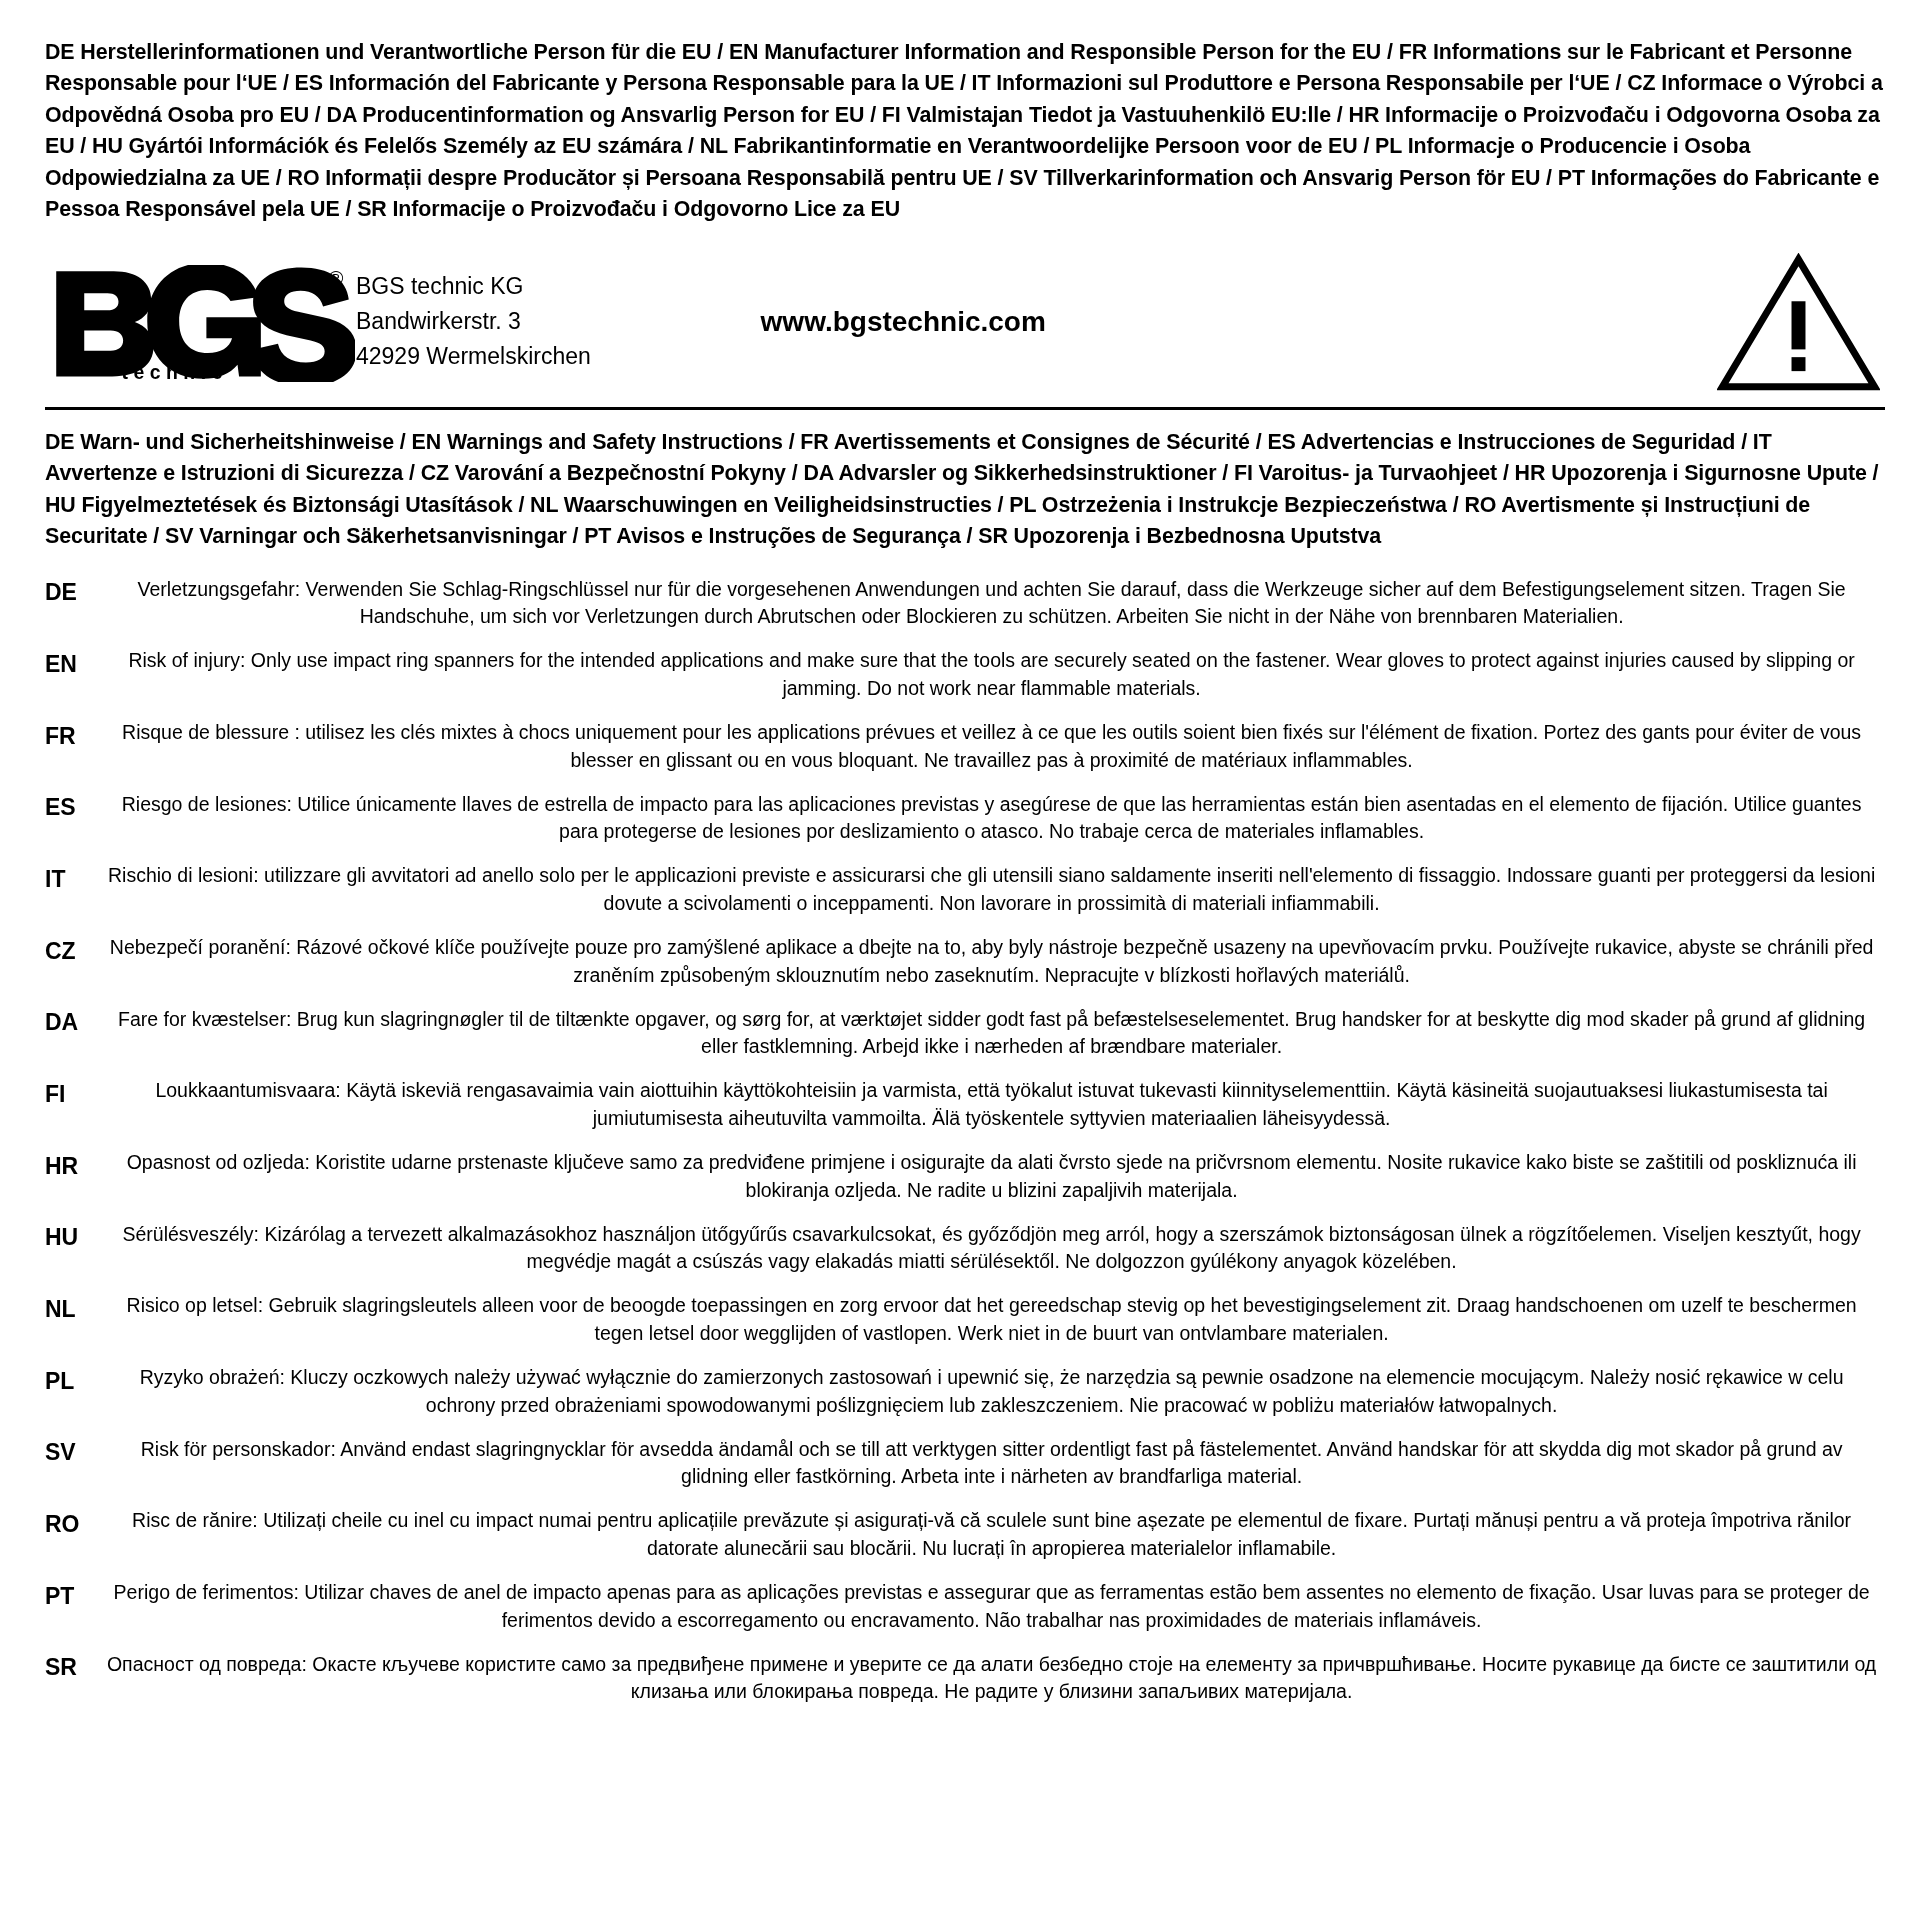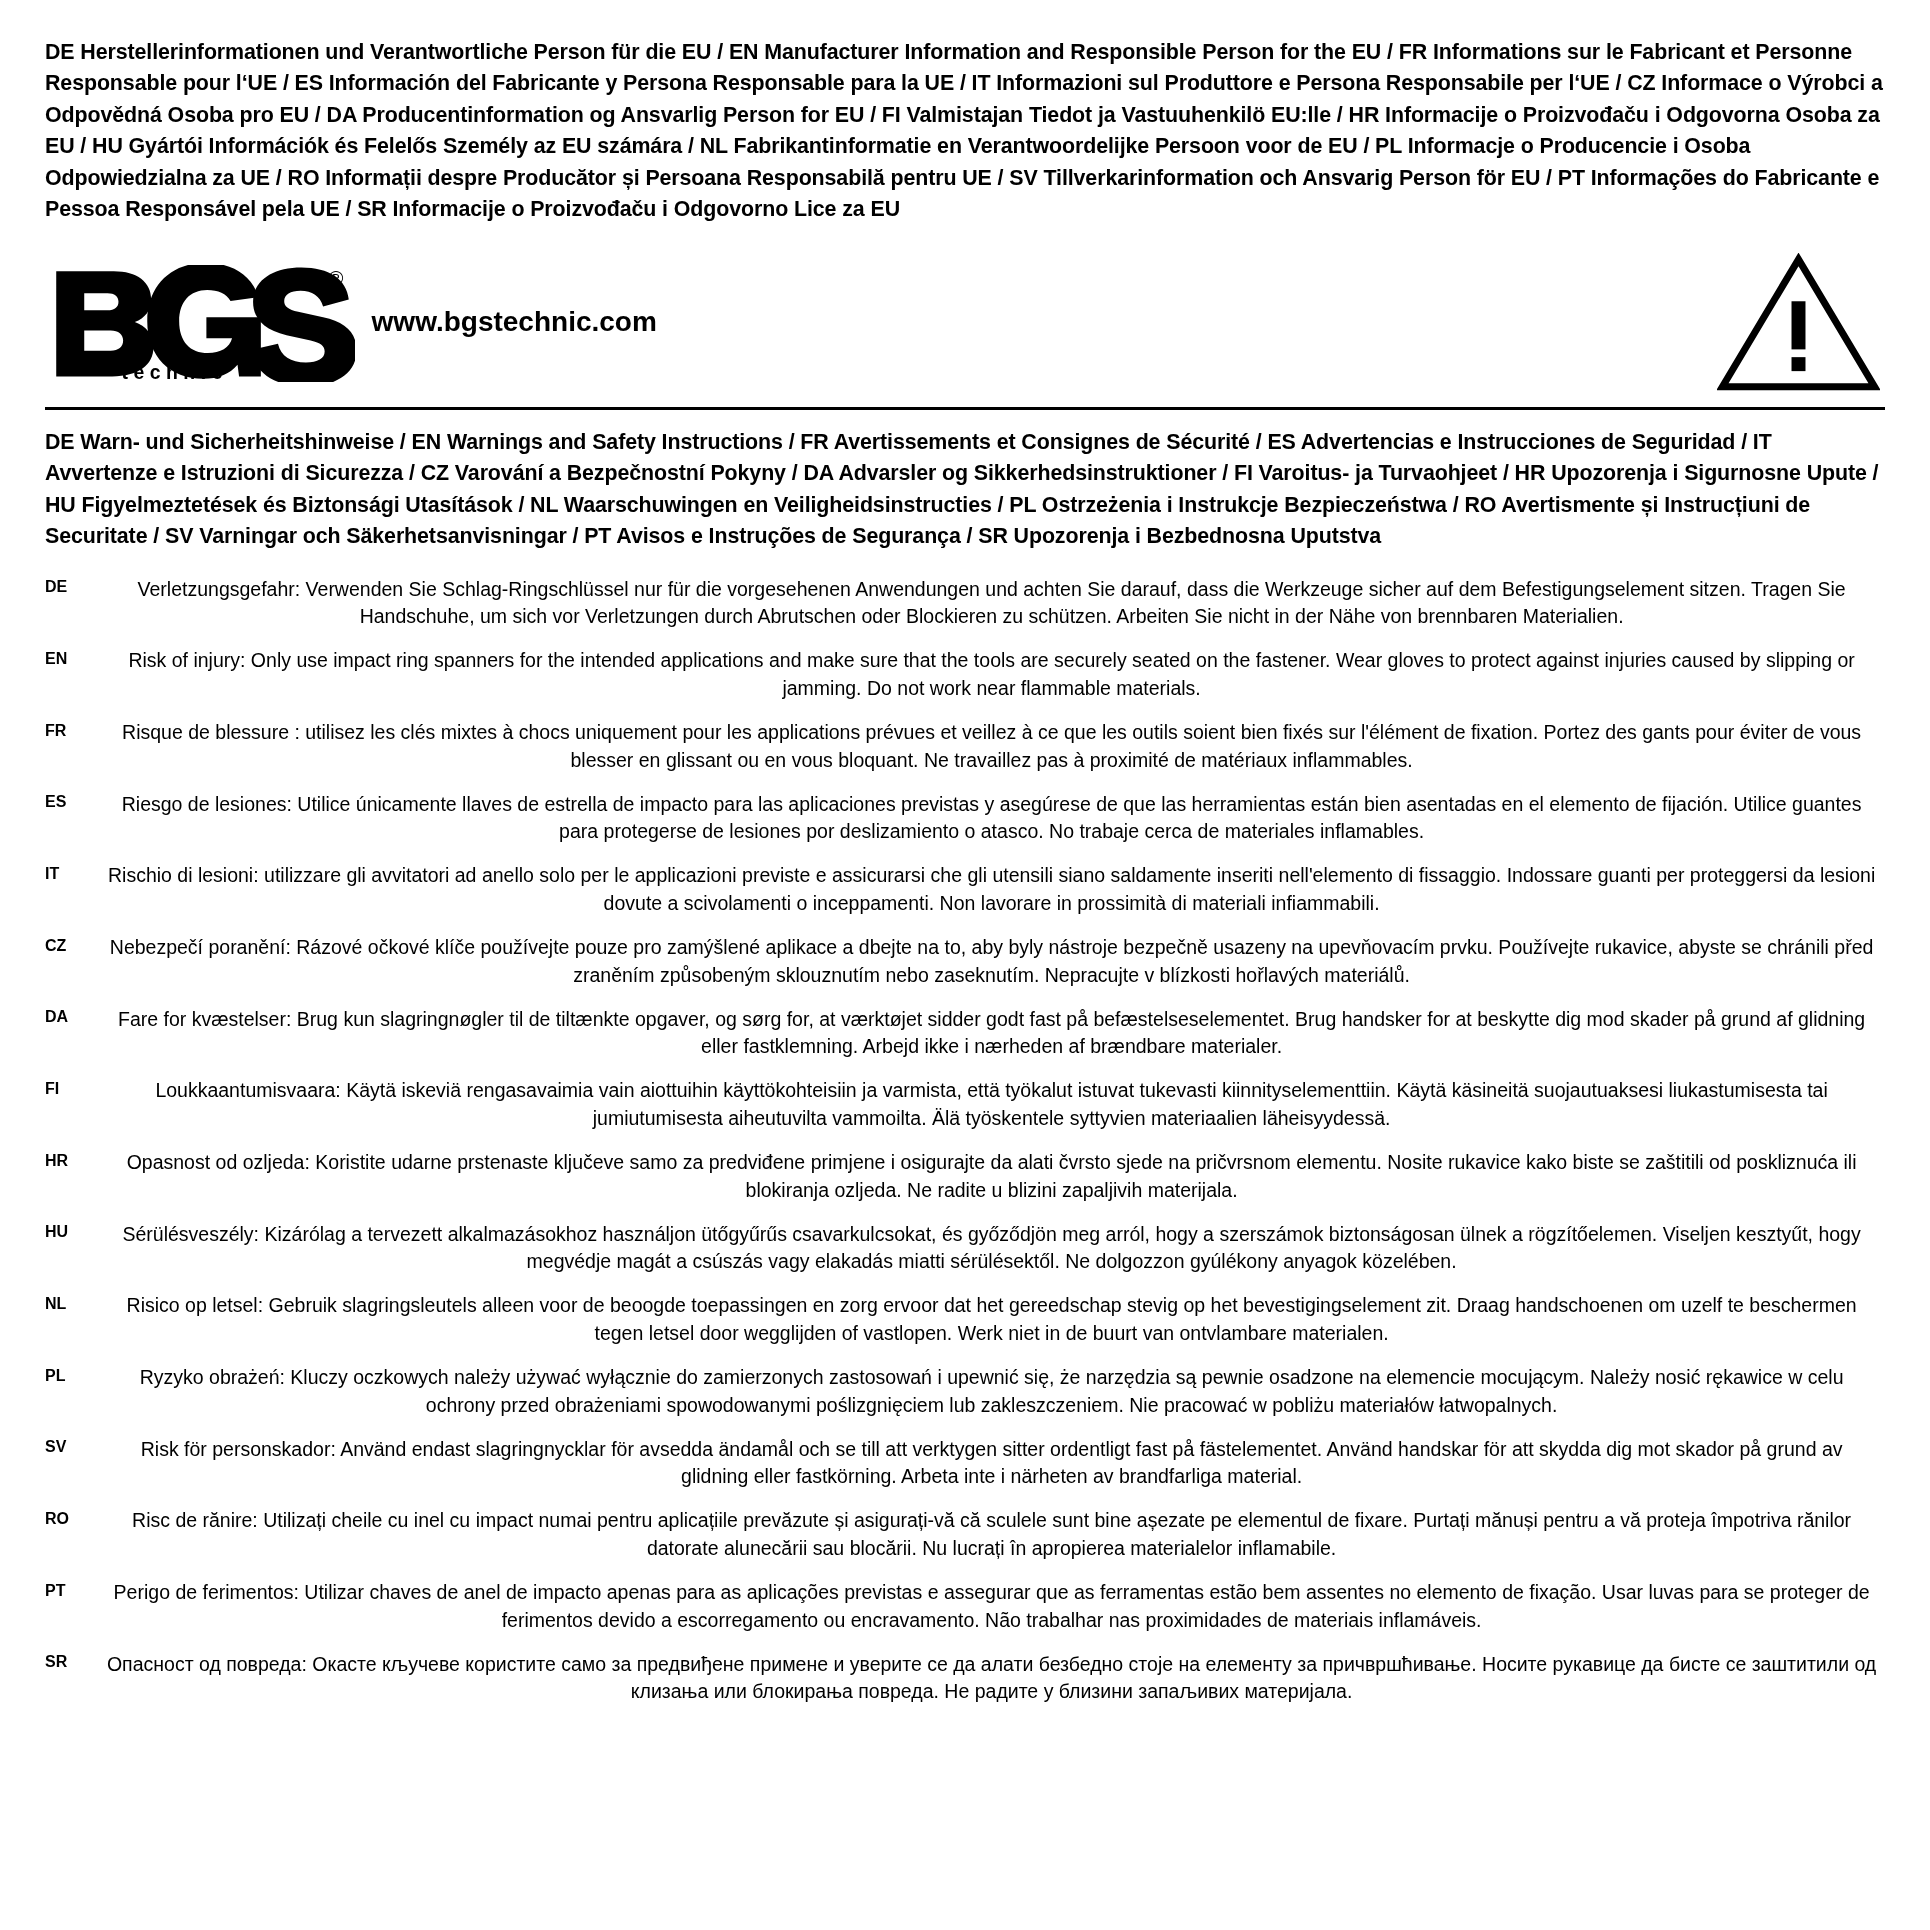--- a/index.html
+++ b/index.html
@@ -90,21 +90,21 @@
   .lang-list {
     margin-top: 7.8px;
   }
   .lang-row {
     display: flex;
     align-items: flex-start;
     margin-bottom: 16.3px;
   }
   .lang-code {
     flex: 0 0 61px;
-    font-size: 16px;
+    font-size: 23px;
     font-weight: bold;
     line-height: 1.42;
     padding-top: 0.8px;
   }
   .lang-text {
     flex: 1 1 auto;
     font-size: 19.5px;
     line-height: 1.42;
     text-align: center;
     padding-right: 7.8px;
@@ -130,20 +130,25 @@
 
           <path d="M232 46 c-5 -9 -16 -14 -30 -14 -22 0 -36 15 -36 40 0 26 14 41 37 41 16 0 28 -7 31 -19 h-33 V67 h70 v76 h-28 l-2 -15 c-10 12 -25 18 -44 18 -43 0 -72 -29 -72 -74 0 -45 30 -75 75 -75 35 0 60 17 68 44 Z"></path>
 
           <path d="M384 44 l-33 9 c-4 -13 -14 -20 -29 -20 -13 0 -21 5 -21 13 0 7 5 11 18 14 l32 7 c29 6 43 20 43 43 0 28 -25 46 -65 46 -40 0 -65 -17 -71 -47 l35 -8 c4 16 16 24 36 24 15 0 24 -5 24 -14 0 -7 -5 -11 -18 -14 l-31 -7 c-29 -7 -43 -21 -43 -43 0 -27 25 -44 62 -44 36 0 58 15 61 41 Z"></path>
         </g>
         <text x="358" y="26" font-family="'Liberation Sans', sans-serif" font-size="26" fill="#000">®</text>
         <text x="92" y="146" font-family="'Liberation Sans', sans-serif" font-size="25" font-weight="bold" letter-spacing="7" fill="#000">technic</text>
       </svg>
     </div>
 
+    <div class="addr-col">
+      <div>BGS technic KG</div>
+      <div>Bandwirkerstr. 3</div>
+      <div>42929 Wermelskirchen</div>
+    </div>
 
 
     <div class="web-col">www.bgstechnic.com</div>
 
     <div class="warn-col">
       <svg width="163" height="140" viewBox="0 0 210 180" xmlns="http://www.w3.org/2000/svg" aria-hidden="true">
         <polygon points="105,8 203,172 7,172" fill="none" stroke="#000000" stroke-width="9" stroke-linejoin="miter"></polygon>
         <rect x="96" y="62" width="18" height="62" fill="#000000"></rect>
         <rect x="96" y="134" width="18" height="18" fill="#000000"></rect>
       </svg>

